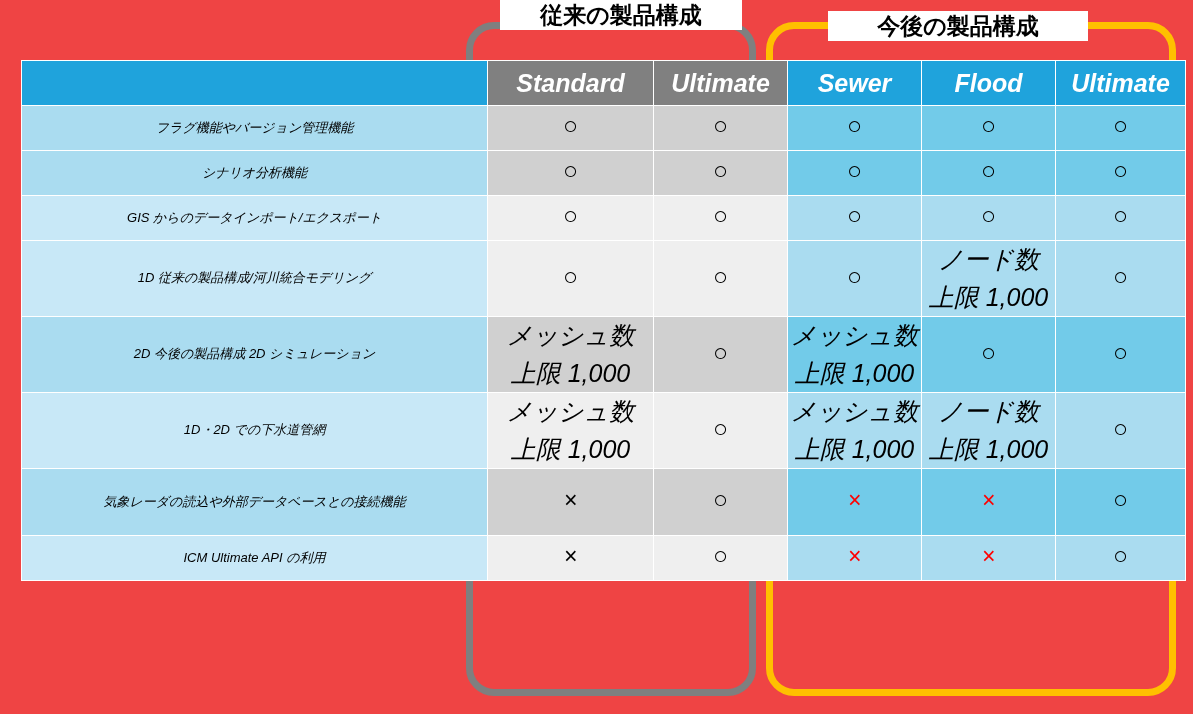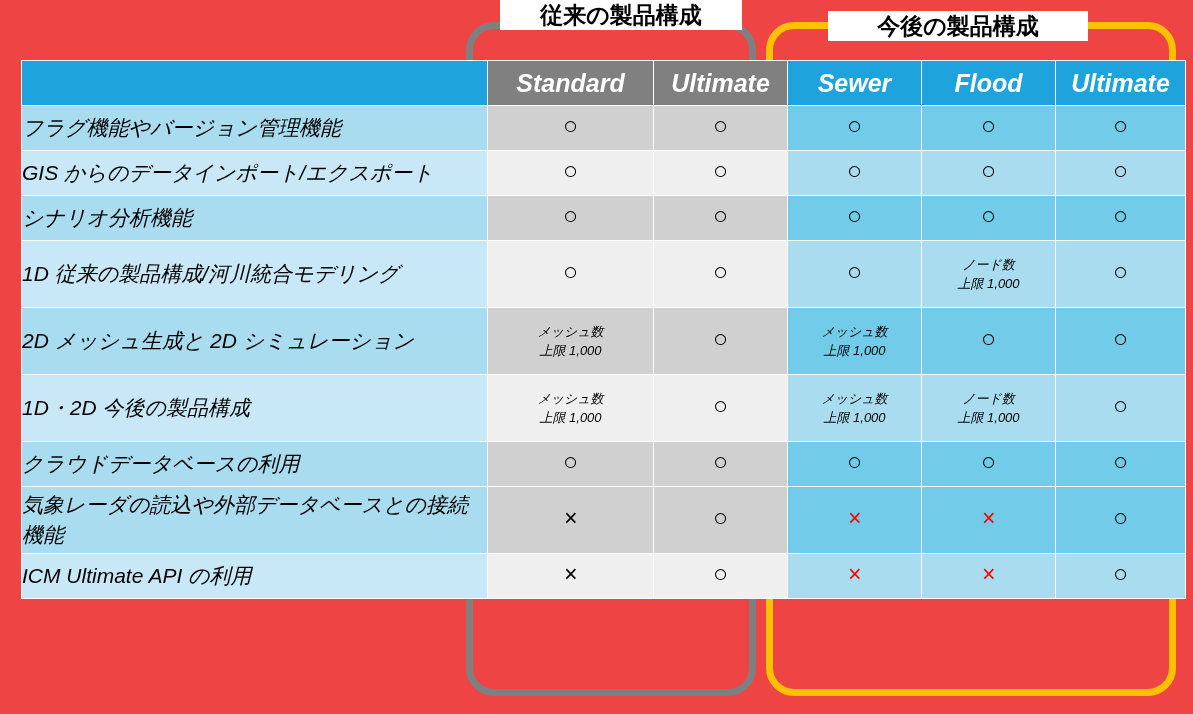--- a/index.html
+++ b/index.html
@@ -93,41 +93,42 @@
     text-align: center;
     vertical-align: middle;
     color: #000;
   }
   th.head-feature { background: #1fa3dc; }
   th.head-grey    { background: #808080; color: #ffffff; }
   th.head-blue    { background: #1fa3dc; color: #ffffff; }
 
   
   td.feature {
-    font-size: 21px;
+    font-size: 13px;
     padding: 6px 8px 6px 10px;
     vertical-align: middle;
     color: #000;
     line-height: 1.45;
+    text-align: center;
   }
   td.feature.odd  { background: #aadcf0; }
   td.feature.even { background: #c8e8f7; }
 
   
   td.val {
     text-align: center;
     vertical-align: middle;
     font-size: 19px;
     line-height: 1.5;
     color: #000;
   }
   td.val .mark-o { font-size: 25px; line-height: 1; }
   td.val .mark-x { font-size: 23px; line-height: 1; }
   td.val .mark-x.red { color: #ff0000; }
-  td.val .note { display: block; font-size: 13px; white-space: nowrap; }
+  td.val .note { display: block; font-size: 25px; white-space: nowrap; }
 
   
   td.g-old-odd  { background: #d0d0d0; }
   td.g-old-even { background: #efefef; }
   
   td.g-new-odd  { background: #72cbe9; }
   td.g-new-even { background: #aadcf0; }
 
   tr.r-tall td { height: 66px; }
   tr.r-short td { height: 44px; }
@@ -167,85 +168,77 @@
     <tbody id="matrix-body">
         <tr class="r-short">
           <td class="feature odd">フラグ機能やバージョン管理機能</td>
           <td class="val g-old-odd"><span class="mark-o">○</span></td>
           <td class="val g-old-odd"><span class="mark-o">○</span></td>
           <td class="val g-new-odd"><span class="mark-o">○</span></td>
           <td class="val g-new-odd"><span class="mark-o">○</span></td>
           <td class="val g-new-odd"><span class="mark-o">○</span></td>
         </tr>
         <tr class="r-short">
+          <td class="feature odd">シナリオ分析機能</td>
+          <td class="val g-old-odd"><span class="mark-o">○</span></td>
+          <td class="val g-old-odd"><span class="mark-o">○</span></td>
+          <td class="val g-new-odd"><span class="mark-o">○</span></td>
+          <td class="val g-new-odd"><span class="mark-o">○</span></td>
+          <td class="val g-new-odd"><span class="mark-o">○</span></td>
+        </tr>
+        <tr class="r-short">
           <td class="feature even">GIS からのデータインポート/エクスポート</td>
           <td class="val g-old-even"><span class="mark-o">○</span></td>
           <td class="val g-old-even"><span class="mark-o">○</span></td>
           <td class="val g-new-even"><span class="mark-o">○</span></td>
           <td class="val g-new-even"><span class="mark-o">○</span></td>
           <td class="val g-new-even"><span class="mark-o">○</span></td>
-        </tr>
-        <tr class="r-short">
-          <td class="feature odd">シナリオ分析機能</td>
-          <td class="val g-old-odd"><span class="mark-o">○</span></td>
-          <td class="val g-old-odd"><span class="mark-o">○</span></td>
-          <td class="val g-new-odd"><span class="mark-o">○</span></td>
-          <td class="val g-new-odd"><span class="mark-o">○</span></td>
-          <td class="val g-new-odd"><span class="mark-o">○</span></td>
         </tr>
         <tr class="r-tall">
           <td class="feature even">1D 従来の製品構成/河川統合モデリング</td>
           <td class="val g-old-even"><span class="mark-o">○</span></td>
           <td class="val g-old-even"><span class="mark-o">○</span></td>
           <td class="val g-new-even"><span class="mark-o">○</span></td>
           <td class="val g-new-even">
             <span class="note">ノード数</span>
             <span class="note">上限 1,000</span>
           </td>
           <td class="val g-new-even"><span class="mark-o">○</span></td>
         </tr>
         <tr class="r-tall">
-          <td class="feature odd">2D メッシュ生成と 2D シミュレーション</td>
+          <td class="feature odd">2D 今後の製品構成 2D シミュレーション</td>
           <td class="val g-old-odd">
             <span class="note">メッシュ数</span>
             <span class="note">上限 1,000</span>
           </td>
           <td class="val g-old-odd"><span class="mark-o">○</span></td>
           <td class="val g-new-odd">
             <span class="note">メッシュ数</span>
             <span class="note">上限 1,000</span>
           </td>
           <td class="val g-new-odd"><span class="mark-o">○</span></td>
           <td class="val g-new-odd"><span class="mark-o">○</span></td>
         </tr>
         <tr class="r-tall">
-          <td class="feature even">1D・2D 今後の製品構成</td>
+          <td class="feature even">1D・2D での下水道管網</td>
           <td class="val g-old-even">
             <span class="note">メッシュ数</span>
             <span class="note">上限 1,000</span>
           </td>
           <td class="val g-old-even"><span class="mark-o">○</span></td>
           <td class="val g-new-even">
             <span class="note">メッシュ数</span>
             <span class="note">上限 1,000</span>
           </td>
           <td class="val g-new-even">
             <span class="note">ノード数</span>
             <span class="note">上限 1,000</span>
           </td>
           <td class="val g-new-even"><span class="mark-o">○</span></td>
         </tr>
-        <tr class="r-short">
-          <td class="feature odd">クラウドデータベースの利用</td>
-          <td class="val g-old-odd"><span class="mark-o">○</span></td>
-          <td class="val g-old-odd"><span class="mark-o">○</span></td>
-          <td class="val g-new-odd"><span class="mark-o">○</span></td>
-          <td class="val g-new-odd"><span class="mark-o">○</span></td>
-          <td class="val g-new-odd"><span class="mark-o">○</span></td>
-        </tr>
         <tr class="r-tall">
           <td class="feature odd">気象レーダの読込や外部データベースとの接続機能</td>
           <td class="val g-old-odd"><span class="mark-x">×</span></td>
           <td class="val g-old-odd"><span class="mark-o">○</span></td>
           <td class="val g-new-odd"><span class="mark-x red">×</span></td>
           <td class="val g-new-odd"><span class="mark-x red">×</span></td>
           <td class="val g-new-odd"><span class="mark-o">○</span></td>
         </tr>
         <tr class="r-short">
           <td class="feature even">ICM Ultimate API の利用</td>

